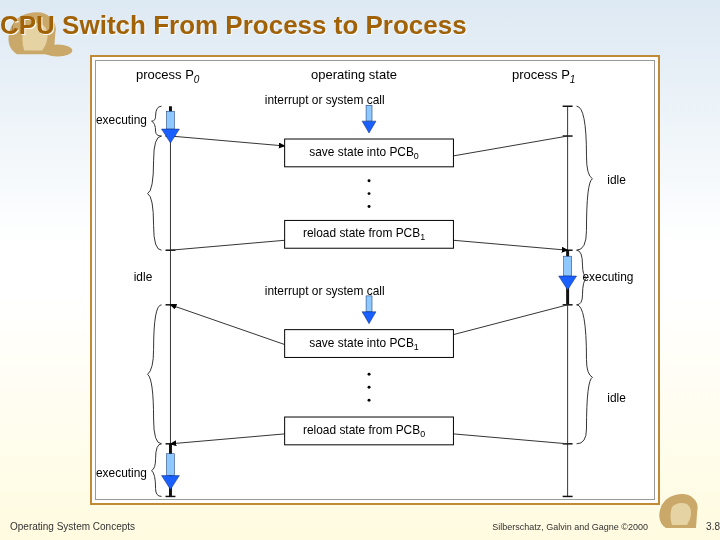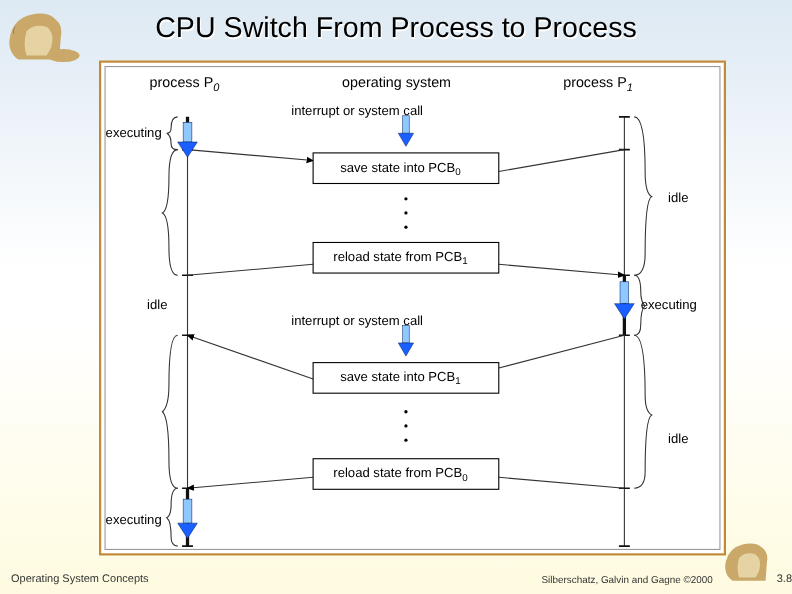--- a/index.html
+++ b/index.html
@@ -5,23 +5,22 @@
   * { margin: 0; padding: 0; box-sizing: border-box; }
   body {
     width: 720px; height: 540px;
     font-family: Arial, Helvetica, sans-serif;
     background: linear-gradient(to bottom, #dde9f3 0%, #ffffff 45%, #ffffff 55%, #fffbe0 100%);
     position: relative;
     overflow: hidden;
   }
   .title {
     position: absolute; top: 10px; left: 0; right: 0;
-    text-align: center;
-    font-size: 26px; font-weight: normal;
-    color: #000000;
+    font-size: 26px; font-weight: bold;
+    color: #a16207;
     text-shadow: 1px 1px 0 #fff;
     font-family: "Comic Sans MS", "Trebuchet MS", sans-serif;
   }
   .dino {
     position: absolute; top: 2px; left: 2px;
     width: 74px; height: 60px;
   }
   .dino .body { fill: #c9a86a; }
   .dino .belly { fill: #e6d3a3; }
   .dino .stripe { fill: #8a6a3a; }
@@ -94,21 +93,21 @@
 </svg>
 
 <h1 class="title">CPU Switch From Process to Process</h1>
 
 <div class="diagram-frame">
   <div class="diagram-inner">
 
     <div class="header-label" style="left:40px; top:6px;text-align:center;">
       <span>process P</span><span class="sub" style="vertical-align:sub;font-size:10px">0</span>
     </div>
-    <div class="header-label" style="left:215px; top:6px;">operating system</div>
+    <div class="header-label" style="left:215px; top:6px;">operating state</div>
     <div class="header-label" style="left:416px; top:6px;">
       <span>process P</span><span class="sub" style="vertical-align:sub;font-size:10px">1</span>
     </div>
 
     <svg class="svg-diagram" viewBox="0 0 562 440">
       <defs>
         <marker id="ah" markerWidth="8" markerHeight="8" refX="6" refY="3" orient="auto">
           <path d="M0,0 L7,3 L0,6 Z"></path>
         </marker>
       </defs>

